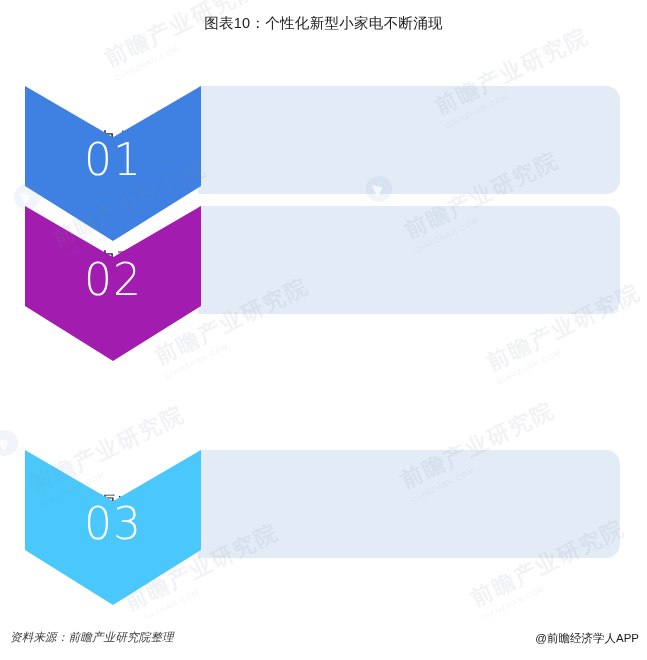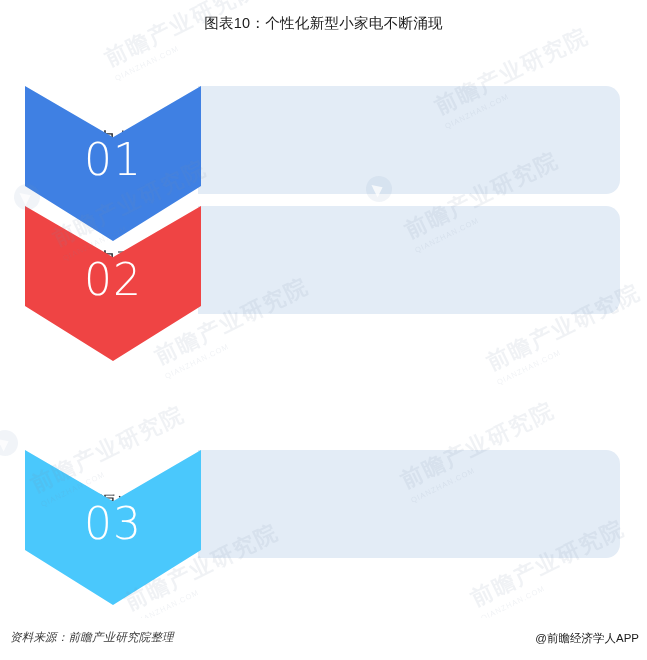--- a/index.html
+++ b/index.html
@@ -176,21 +176,21 @@
     <div class="panel"></div>
     <div class="panel-text">小家电趋向时尚化与健康化</div>
     <div class="chevron" style="background:#3f80e3;">
       <div class="chev-num">01</div>
     </div>
   </div>
 
   <div class="row" style="top:206px;">
     <div class="panel"></div>
     <div class="panel-text">小家电更具人性化和智能化</div>
-    <div class="chevron" style="background:#ef4444;">
+    <div class="chevron" style="background:#a21caf;">
       <div class="chev-num">02</div>
     </div>
   </div>
 
 
   <div class="row" style="top:450px;">
     <div class="panel"></div>
     <div class="panel-text">营销渠道成为企业核心竞争力</div>
     <div class="chevron" style="background:#4ac8fc;">
       <div class="chev-num">03</div>

